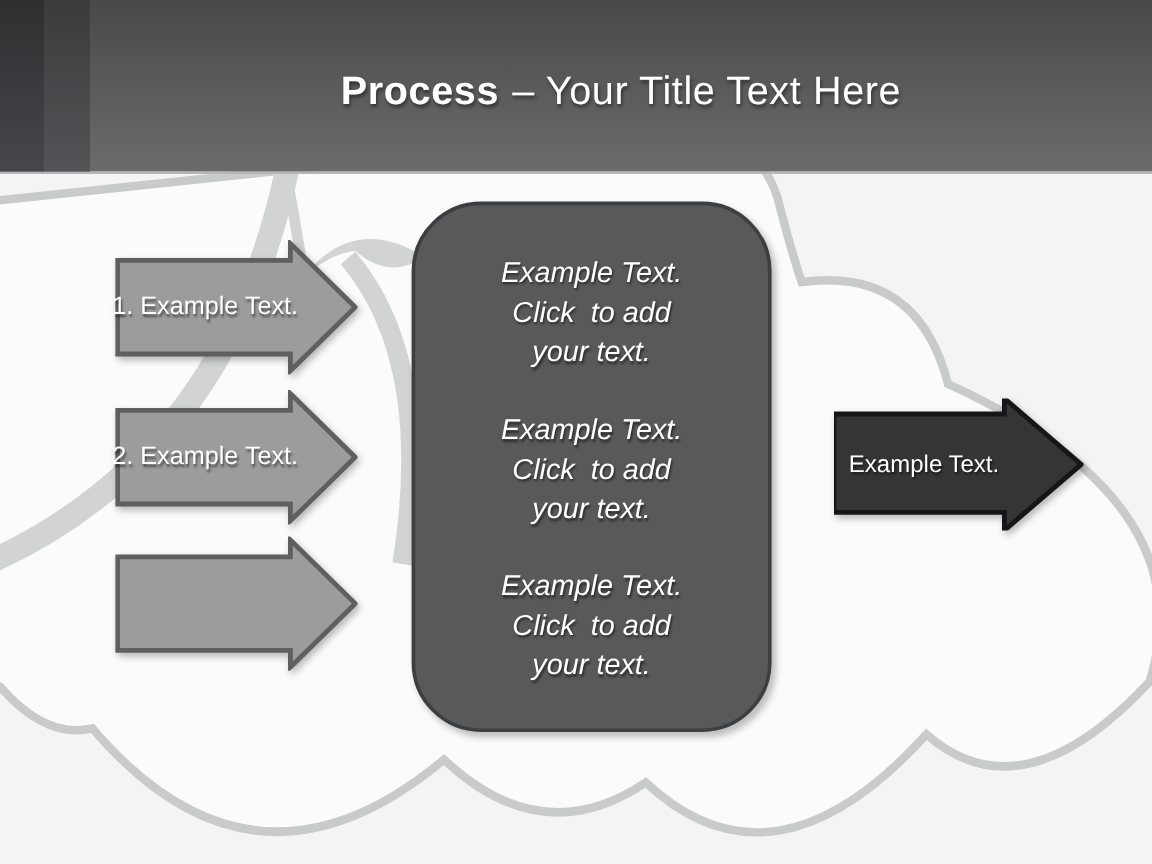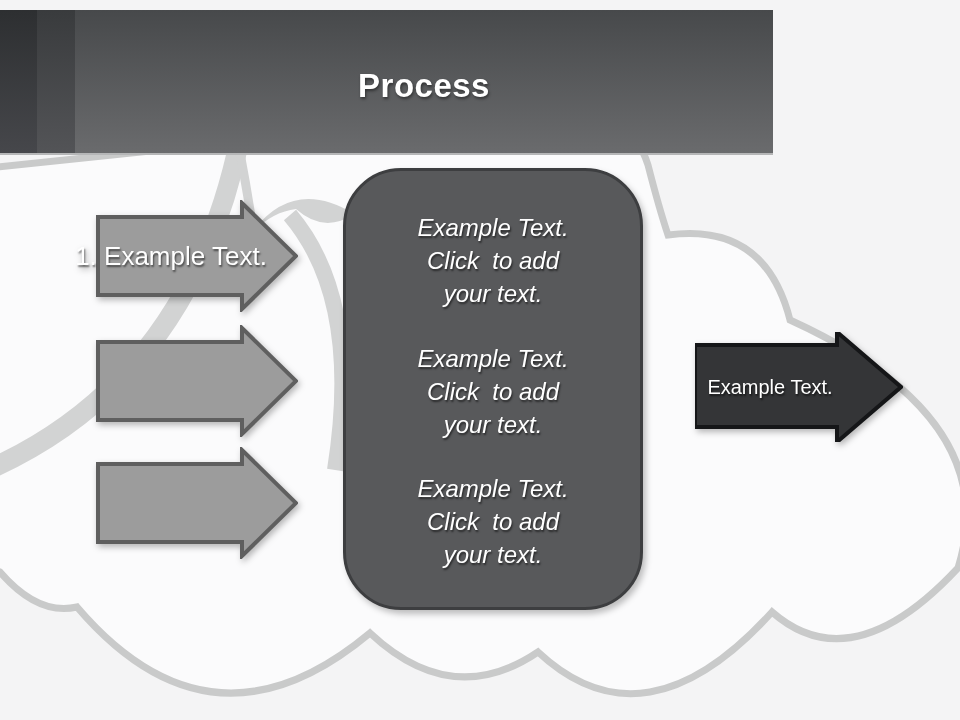--- a/index.html
+++ b/index.html
@@ -9,24 +9,23 @@
     font-family:"Liberation Sans","DejaVu Sans",sans-serif;
   }
   
   .bg-svg{position:absolute;left:0;top:0;z-index:0;}
   .cloud-outline{fill:#fbfbfc;stroke:#c9caca;stroke-width:7;}
   .swirl-line{fill:none;stroke:#d2d3d3;}
   .swirl-fill{fill:#d2d3d3;stroke:none;}
 
   
   .header{
-    position:absolute;left:0;top:10px;width:759px;height:143px;z-index:5;
+    position:absolute;left:0;top:0;width:960px;height:143px;z-index:5;
     background:linear-gradient(#47494b,#6a6b6d);
     border-bottom:2px solid #b5b6b7;
-    padding-left:14px;
   }
   .header-strip-1{
     position:absolute;left:0;top:0;width:37px;height:143px;
     background:linear-gradient(#2d2f31,#46474b);
   }
   .header-strip-2{
     position:absolute;left:37px;top:0;width:38px;height:143px;
     background:linear-gradient(#393b3d,#535457);
   }
   .slide-title{
@@ -39,21 +38,21 @@
   .slide-title .emph{font-weight:bold;}
   .slide-title .rest{font-weight:normal;margin-left:11px;}
 
   
   .arrow-wrap{position:absolute;z-index:2;filter:drop-shadow(2px 3px 3px rgba(0,0,0,.28));}
   .left-arrow{left:96px;width:202px;height:112px;}
   .left-arrow polygon{fill:#9c9c9c;stroke:#5f5f5f;stroke-width:4;stroke-linejoin:miter;}
   .arrow-label{
     position:absolute;left:0;top:0;width:150px;height:112px;
     display:flex;align-items:center;justify-content:center;
-    color:#ffffff;font-size:26px;white-space:nowrap;
+    color:#ffffff;font-size:21px;white-space:nowrap;
     text-shadow:1px 2px 2px rgba(0,0,0,.55);
   }
   .la1{top:200px;} .la2{top:325px;} .la3{top:447px;}
 
   
   .center-box{
     position:absolute;left:343px;top:168px;width:300px;height:442px;z-index:3;
     box-sizing:border-box;
     background:#58595b;border:3px solid #3d3e40;border-radius:58px;
     box-shadow:3px 4px 6px rgba(0,0,0,.25);
@@ -97,34 +96,36 @@
   <path class="swirl-line" stroke-width="9" d="M 238,142 Q 252,215 260,280"></path>
   <path class="swirl-line" stroke-width="16" d="M 290,215 Q 362,300 335,470"></path>
   <path class="swirl-fill" d="M 250,235 Q 292,176 354,214 Q 324,234 296,209 Q 271,212 250,235 Z"></path>
 </svg>
 
 <div class="header">
   <div class="header-strip-1"></div>
   <div class="header-strip-2"></div>
   <div class="slide-title">
     <span class="emph">Process</span>
+    <span class="rest">– Your Title Text Here</span>
   </div>
 </div>
 
 <div class="arrow-wrap left-arrow la1">
   <svg width="202" height="112" viewBox="0 0 202 112">
     <polygon points="2,17 146,17 146,3 200,56 146,109 146,95 2,95"></polygon>
   </svg>
   <div class="arrow-label">1. Example Text.</div>
 </div>
 
 <div class="arrow-wrap left-arrow la2">
   <svg width="202" height="112" viewBox="0 0 202 112">
     <polygon points="2,17 146,17 146,3 200,56 146,109 146,95 2,95"></polygon>
   </svg>
+  <div class="arrow-label">2. Example Text.</div>
 </div>
 
 <div class="arrow-wrap left-arrow la3">
   <svg width="202" height="112" viewBox="0 0 202 112">
     <polygon points="2,17 146,17 146,3 200,56 146,109 146,95 2,95"></polygon>
   </svg>
 </div>
 
 <div class="center-box">
   <div class="box-paragraph">Example Text.

